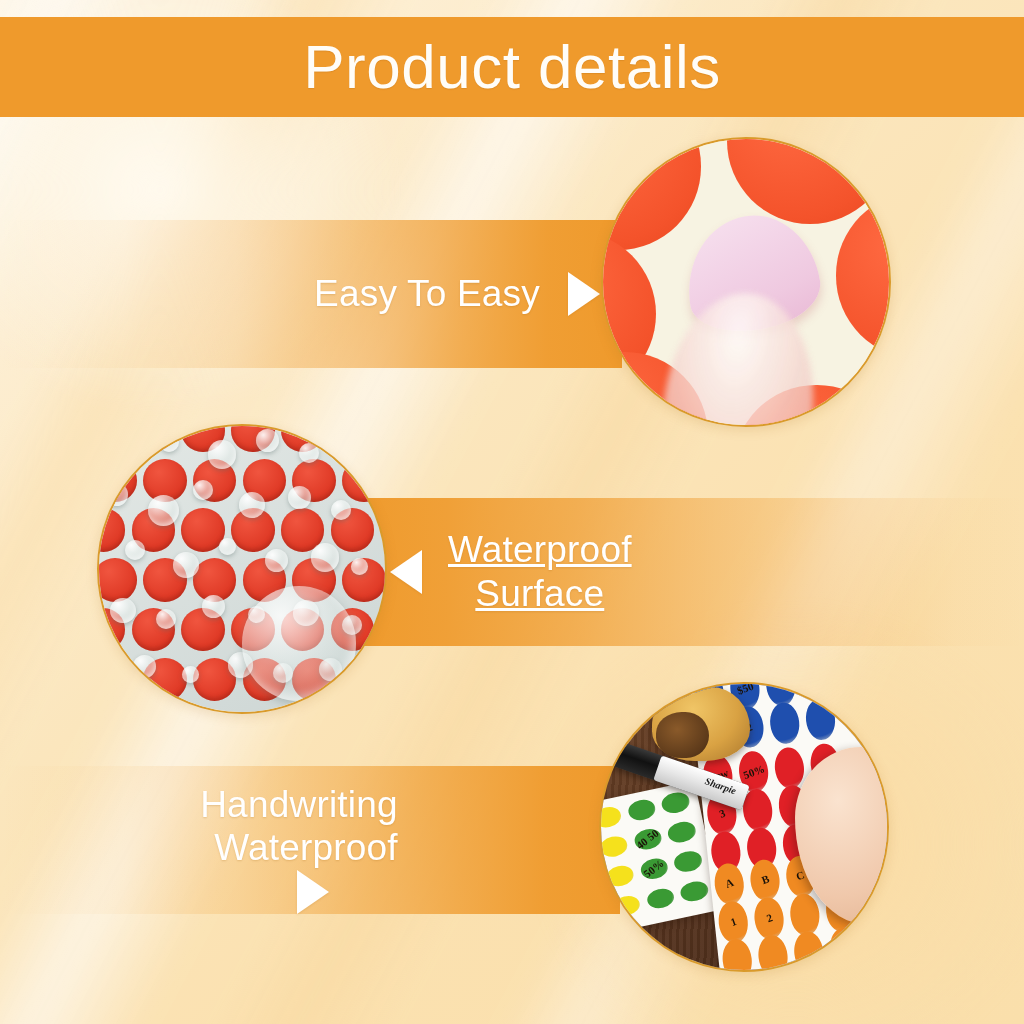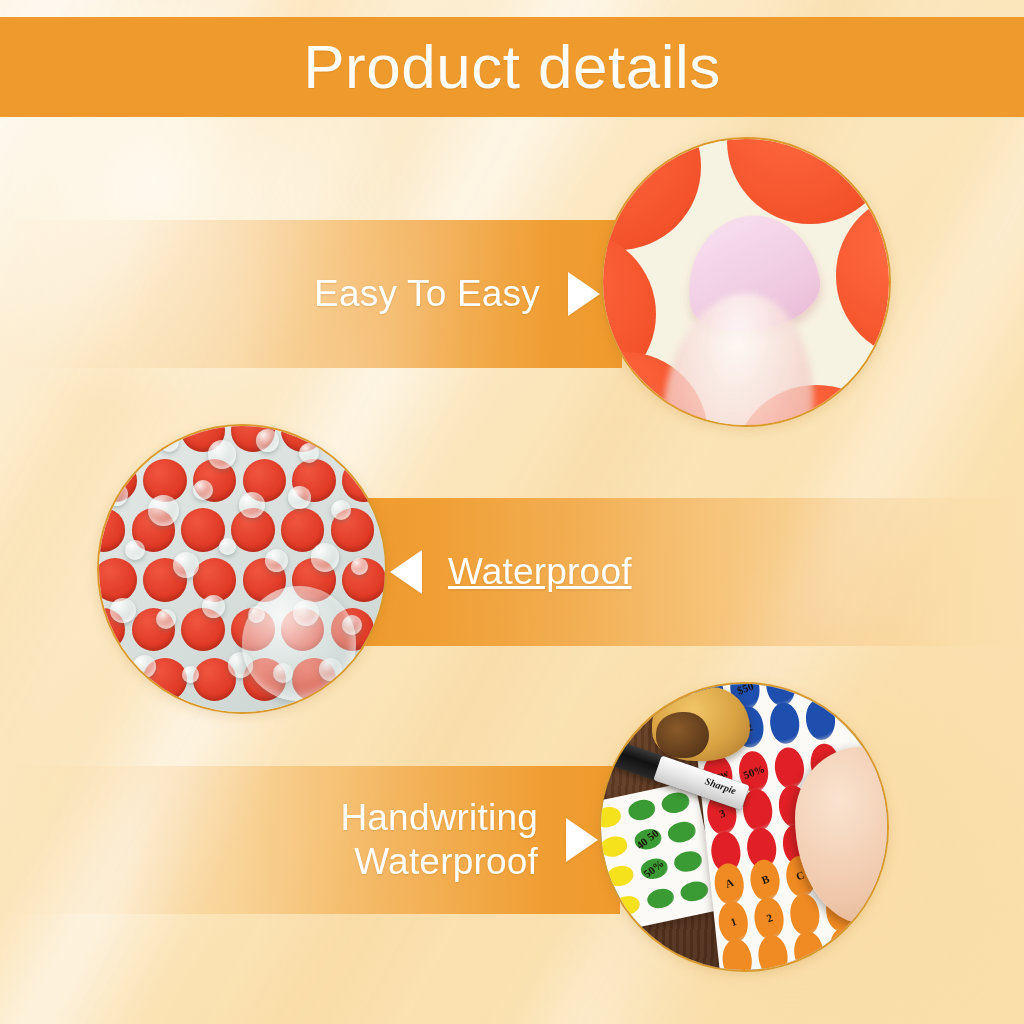--- a/index.html
+++ b/index.html
@@ -109,21 +109,21 @@
         rgba(239,154,44,.92) 14%,
         rgba(239,154,44,.70) 34%,
         rgba(239,154,44,.42) 54%,
         rgba(239,154,44,.18) 74%,
         rgba(239,154,44,.04) 90%,
         rgba(239,154,44,0)  100%);
   }
 
   .band-1 { top: 220px;  width: 622px; justify-content: flex-end; padding-right: 22px; }
   .band-2 { top: 498px;  left: 352px; width: 672px; justify-content: flex-start; padding-left: 38px; }
-  .band-3 { top: 766px;  width: 620px; justify-content: flex-end; padding-right: 22px; }
+  .band-3 { top: 766px;  width: 620px; justify-content: flex-end; padding-right: 22px; flex-direction: column; }
 
   .band-label {
     color: #ffffff;
     font-size: 37px;
     line-height: 1.18;
     font-weight: 400;
     letter-spacing: .2px;
     text-shadow: 0 1px 2px rgba(160,95,15,.22);
   }
   .band-1 .band-label, .band-3 .band-label { text-align: right; }
@@ -356,20 +356,21 @@
       <div class="p1-peel-shadow"></div>
       <div class="p1-peel"></div>
       <div class="p1-finger"></div>
     </div>
   </div>
 
   <div class="band band-rtl band-2">
     <div class="arrow arrow-left"></div>
     <div class="band-label">
       <div>Waterproof</div>
+      <div>Surface</div>
     </div>
   </div>
 
   <div class="photo photo-2">
     <div class="photo-inner">
       <div class="p2-sheet"></div>
       <div class="p2-grid" id="p2-grid">
           <div class="p2-dot" style="left: -6%; top: -6%;"></div>
           <div class="p2-dot" style="left: 11.4%; top: -6%;"></div>
           <div class="p2-dot" style="left: 28.8%; top: -6%;"></div>

